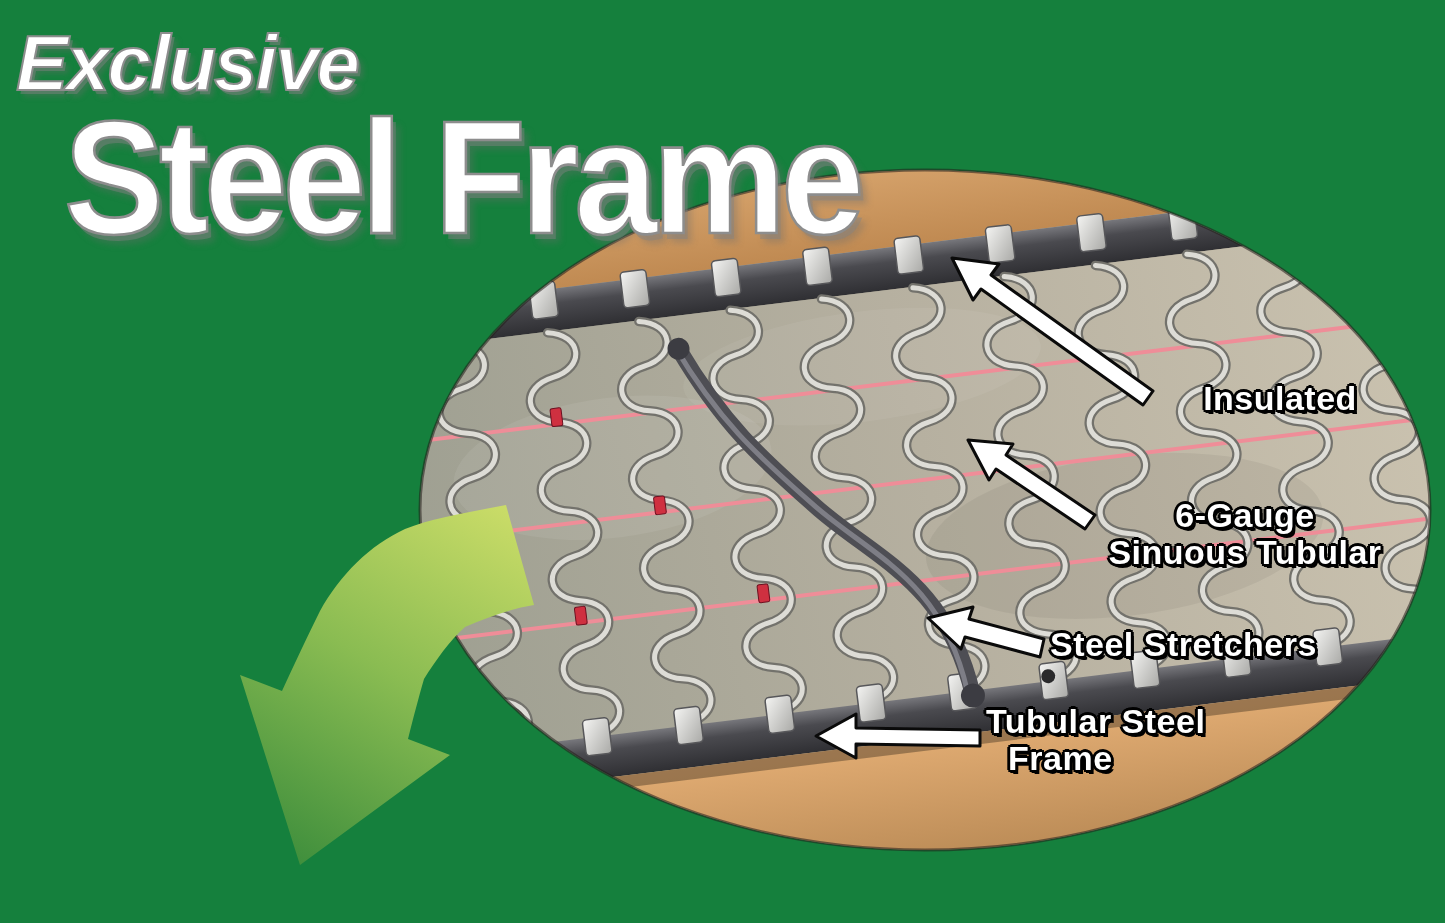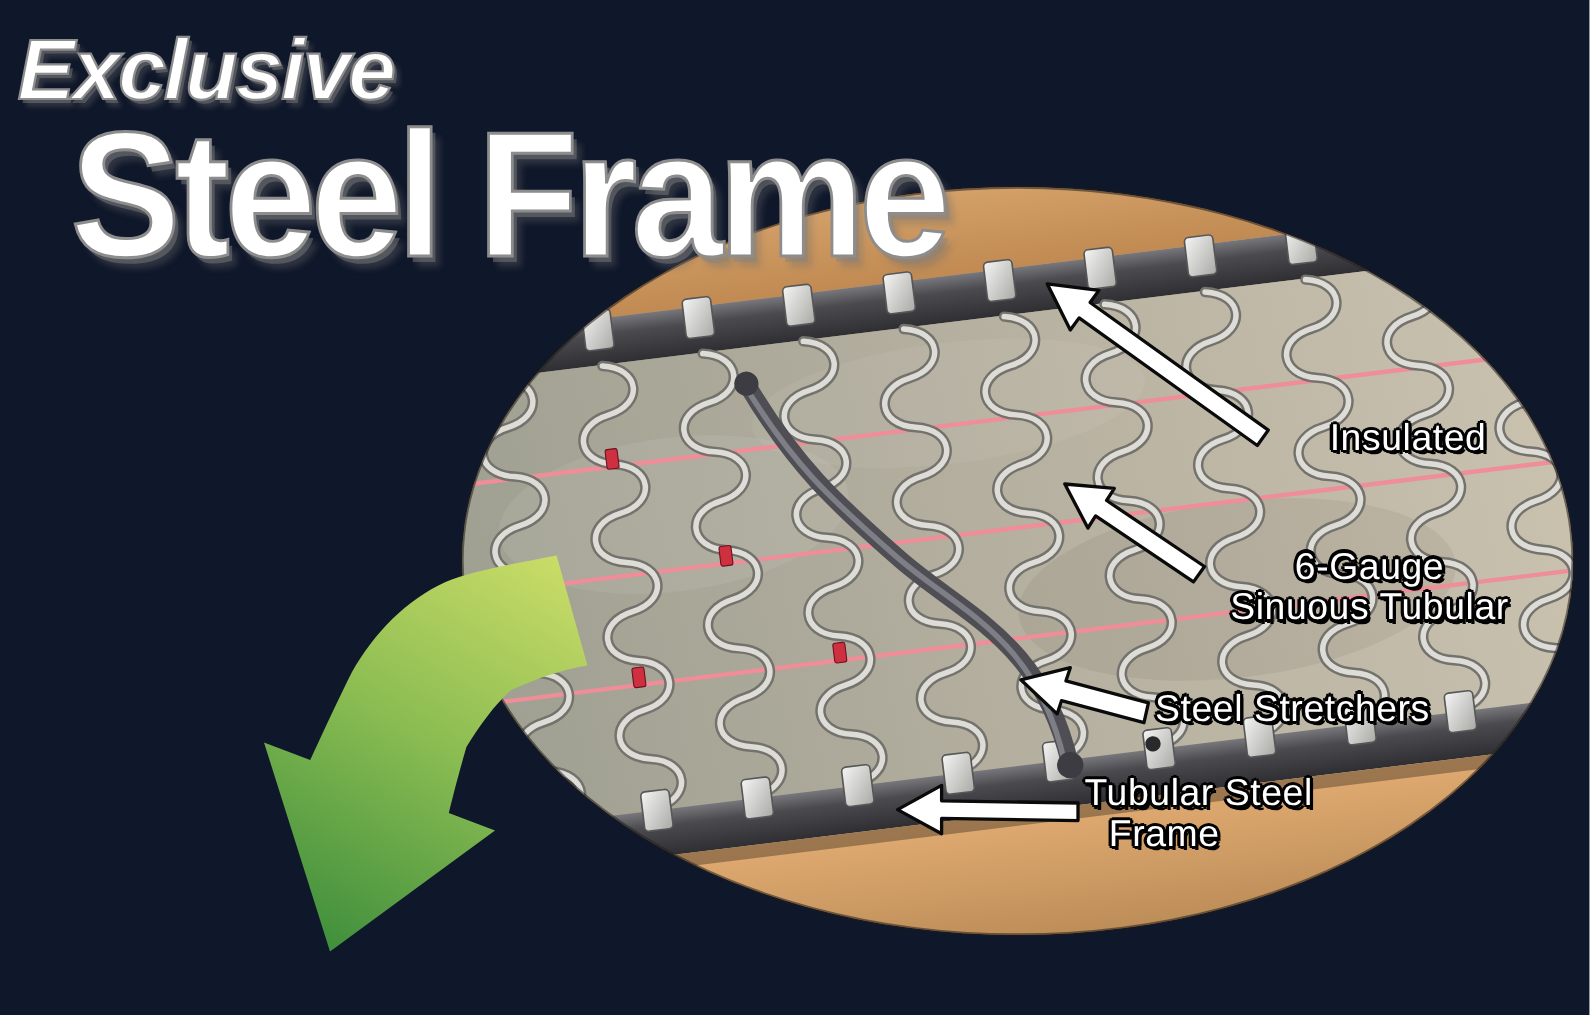--- a/index.html
+++ b/index.html
@@ -1,17 +1,17 @@
 <!DOCTYPE html>
 <html><head>
 <meta charset="utf-8">
 <style>
   html,body{margin:0;padding:0;background:#ffffff;}
   #stage{
-    position:relative;width:1445px;height:923px;overflow:hidden;background:#0f172a;
+    position:relative;width:1445px;height:923px;overflow:hidden;background:#15803d;
     font-family:"Liberation Sans",sans-serif;
   }
   #scene{position:absolute;left:0;top:0;}
 
   
   .hl{
     position:absolute;color:#ffffff;font-weight:bold;line-height:1;white-space:nowrap;
     font-family:"Liberation Sans",sans-serif;
   }
   .hl-kicker{
@@ -26,21 +26,21 @@
     text-shadow:4px 5px 0 rgba(130,130,130,.45), 8px 9px 6px rgba(110,110,110,.35);
   }
   .hl-sub{
     left:428px;top:238px;font-size:118px;letter-spacing:-3px;
     -webkit-text-stroke:2.5px #8d8d8d;
     text-shadow:4px 5px 0 rgba(130,130,130,.45), 7px 8px 6px rgba(110,110,110,.35);
   }
 
   
   .callout{
-    position:absolute;color:#ffffff;font-weight:normal;font-size:34px;line-height:1.08;
+    position:absolute;color:#ffffff;font-weight:bold;font-size:34px;line-height:1.08;
     letter-spacing:.5px;font-family:"Liberation Sans",sans-serif;
     text-shadow:
       -2px -2px 0 #000, 2px -2px 0 #000, -2px 2px 0 #000, 2px 2px 0 #000,
       0 -3px 0 #000, 0 3px 0 #000, -3px 0 0 #000, 3px 0 0 #000,
       3px 4px 0 #000;
   }
   .cl{display:block;}
   .indent{margin-left:22px;}
 
   

